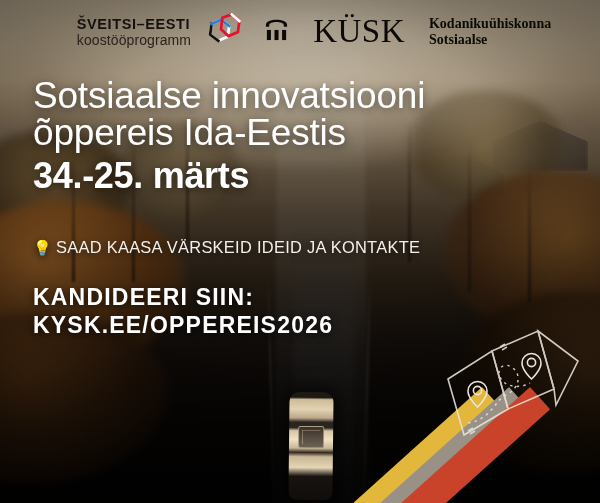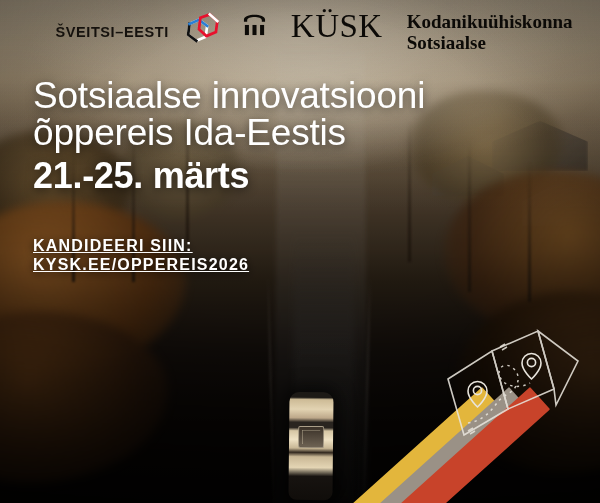--- a/index.html
+++ b/index.html
@@ -152,21 +152,21 @@
   .hexmark { width:42px; height:40px; display:block; }
 
   .logo-kysk { display:flex; align-items:flex-start; gap:24px; }
   .kysk-icon { width:25px; height:26px; display:block; }
   .kysk-word {
     font-family:"Liberation Serif", serif;
     font-size:33px; line-height:.92; color:#0c0a07; letter-spacing:.5px;
   }
   .kysk-sub {
     font-family:"Liberation Serif", serif;
-    font-weight:bold; font-size:19px; line-height:1.12; color:#0c0a07;
+    font-weight:bold; font-size:14px; line-height:1.12; color:#0c0a07;
   }
 
   
   .content { position:absolute; left:33px; top:78px; width:500px; }
 
   .headline {
     color:#fff;
     font-size:37px;
     line-height:0.99;
     font-weight:400;
@@ -196,26 +196,25 @@
     display:inline-block;
     font-size:15px;
     margin-right:4px;
     line-height:1;
   }
   .bullet + .bullet { margin-top:1px; }
 
   .cta {
     margin-top:24px;
     color:#fff;
-    font-size:16px;
+    font-size:23px;
     font-weight:bold;
     line-height:1.22;
     letter-spacing:1.2px;
     text-shadow:0 2px 9px rgba(0,0,0,.8);
-    text-decoration:underline;
   }
 
   
   .mapart { position:absolute; right:16px; bottom:58px; width:140px; height:118px; }
 </style>
 </head>
 <body>
 
 <div class="poster">
 
@@ -264,20 +263,21 @@
     <div class="stripe" style="left:-118px; top:-116px; width:23px; height:232px; background:#E3B63C;"></div>
     <div class="stripe" style="left:-91px;  top:-116px; width:17px; height:236px; background:#9A9186;"></div>
     <div class="stripe" style="left:-70px;  top:-116px; width:30px; height:240px; background:#C8432A;"></div>
   </div>
 
   <div class="logos">
 
     <div class="logo-swiss">
       <div class="logo-swiss-txt">
         <div class="l1">ŠVEITSI–EESTI</div>
+        <div class="l2">koostööprogramm</div>
       </div>
       <svg class="hexmark" viewBox="0 0 62 58">
 
         <polygon points="17,17 31,11 43,20 41,36 27,42 15,33" fill="none" stroke="#FFFFFF" stroke-width="4"></polygon>
 
         <path d="M17,17 L15,33 L27,42" fill="none" stroke="#111111" stroke-width="4" stroke-linecap="square"></path>
 
         <path d="M17,17 L31,11 L43,20" fill="none" stroke="#2B7FD4" stroke-width="4" stroke-linecap="square"></path>
 
         <polygon points="33,8 47,3 58,13 56,29 42,35 31,25" fill="none" stroke="#E8112D" stroke-width="4"></polygon>
@@ -302,23 +302,26 @@
 
   </div>
 
   <div class="content">
 
     <div class="headline">
       <div>Sotsiaalse innovatsiooni</div>
       <div>õppereis Ida-Eestis</div>
     </div>
 
-    <div class="date">21.-25. märts</div>
+    <div class="date">34.-25. märts</div>
 
     <div class="bullets">
+      <div class="bullet">
+        <span class="emo">💡</span><span>SAAD KAASA VÄRSKEID IDEID JA KONTAKTE</span>
+      </div>
     </div>
 
     <div class="cta">
       <div>KANDIDEERI SIIN:</div>
       <div>KYSK.EE/OPPEREIS2026</div>
     </div>
 
   </div>
 
   <svg class="mapart" viewBox="0 0 140 118">

